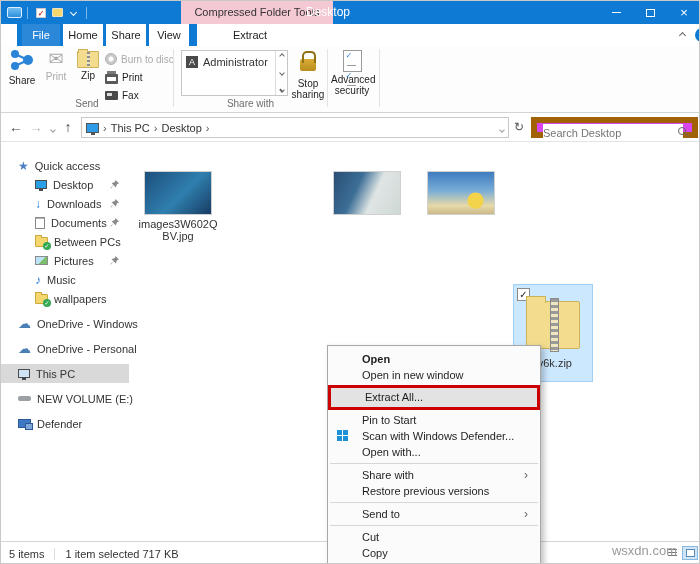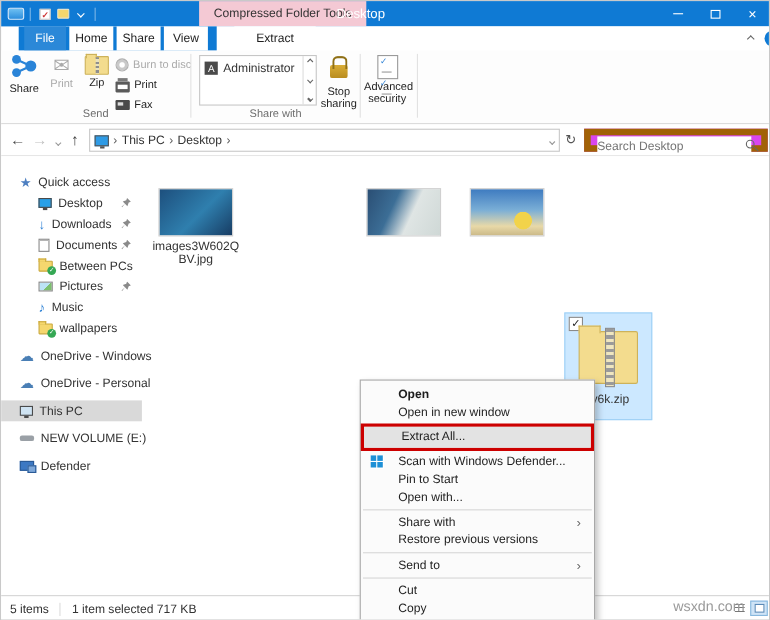--- a/index.html
+++ b/index.html
@@ -348,30 +348,30 @@
       <div class="zip-big"></div>
       <div class="zip-name">rv6k.zip</div>
     </div>
 
     <div class="ctxmenu">
       <div class="mi bold">Open</div>
       <div class="mi">Open in new window</div>
       <div class="redbox">
         <div class="mi">Extract All...</div>
       </div>
+      <div class="mi">Pin to Start</div>
       <div class="mi">
         <span class="mic def-ic">
             <i></i>
             <i></i>
             <i></i>
             <i></i>
           </span>
         <span>Scan with Windows Defender...</span>
       </div>
-      <div class="mi">Pin to Start</div>
       <div class="mi">Open with...</div>
       <div class="msep"></div>
       <div class="mi">
         <span>Share with</span>
         <span class="sub">›</span>
       </div>
       <div class="mi">Restore previous versions</div>
       <div class="msep"></div>
       <div class="mi">
         <span>Send to</span>

